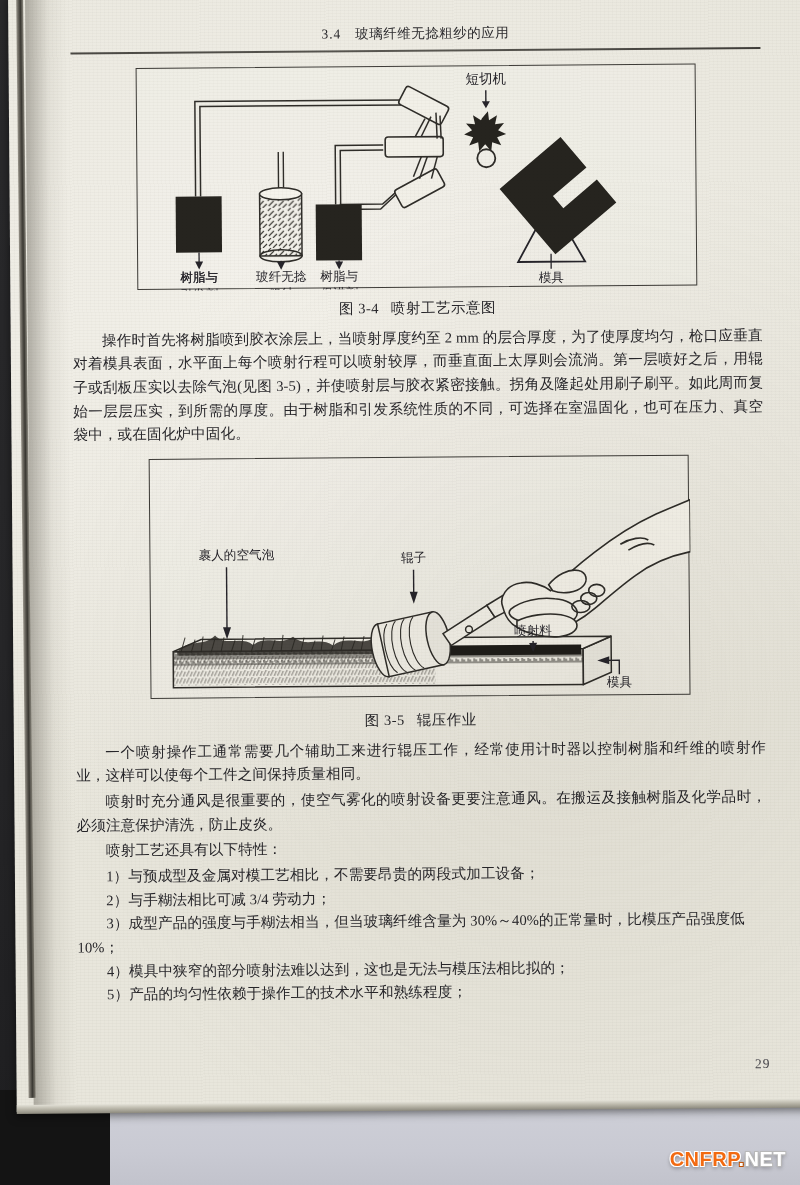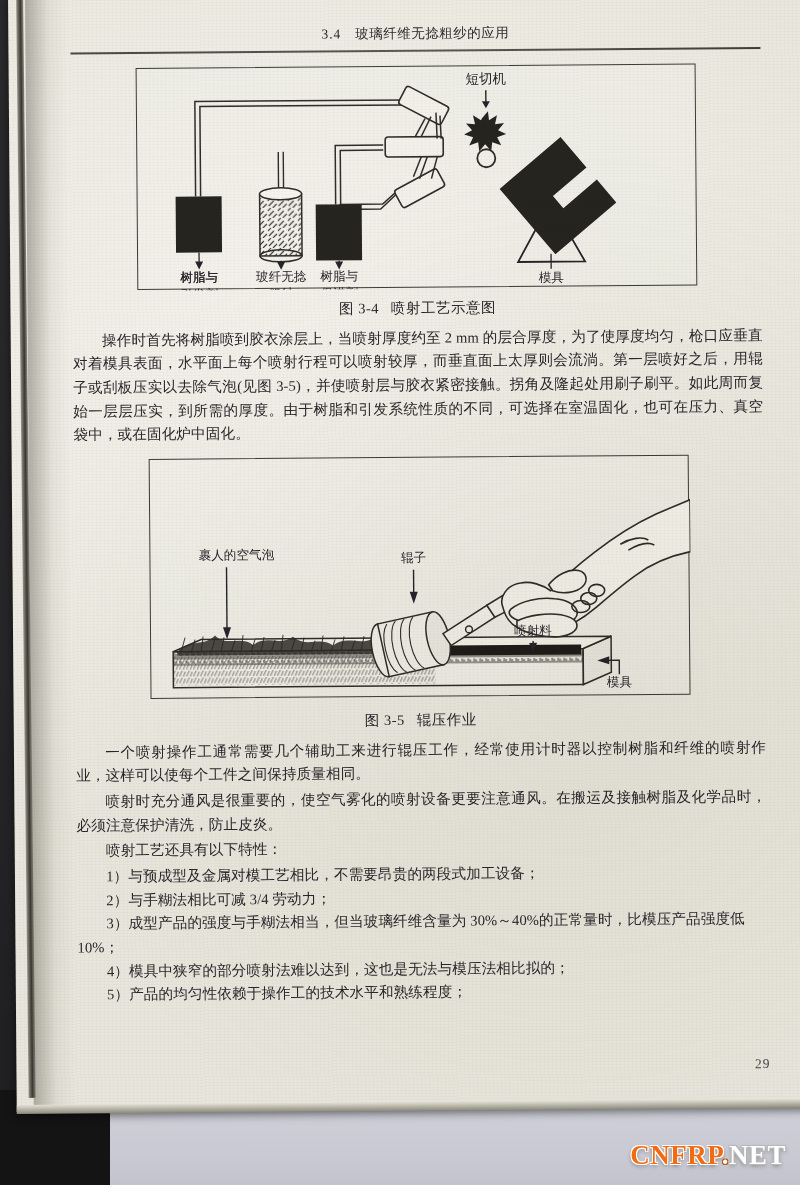--- a/index.html
+++ b/index.html
@@ -122,23 +122,23 @@
     right: 46px; top: 1068px;
     font-size: 13.5px;
     color: #45444a;
     letter-spacing: 1px;
   }
 
   
   #watermark {
     position: absolute;
     right: 14px; bottom: 14px;
-    font-family: Liberation Serif, serif;
+    font-family: Liberation Sans, sans-serif;
     font-weight: bold;
-    font-size: 27px;
+    font-size: 20px;
     letter-spacing: .5px;
     color: #f26a11;
     text-shadow:
       -1px -1px 0 #fff, 1px -1px 0 #fff, -1px 1px 0 #fff, 1px 1px 0 #fff,
       0 2px 4px rgba(0,0,0,.45);
   }
   #watermark .dot { color: #ffffff; text-shadow: -1px -1px 0 #c05000, 1px -1px 0 #c05000, -1px 1px 0 #c05000, 1px 1px 0 #c05000; }
   #watermark .net  { color: #ffffff; text-shadow: -1px -1px 0 #b8b8b8, 1px -1px 0 #b8b8b8, -1px 1px 0 #b8b8b8, 1px 1px 0 #b8b8b8, 0 2px 4px rgba(0,0,0,.4); }
 
   svg text {

